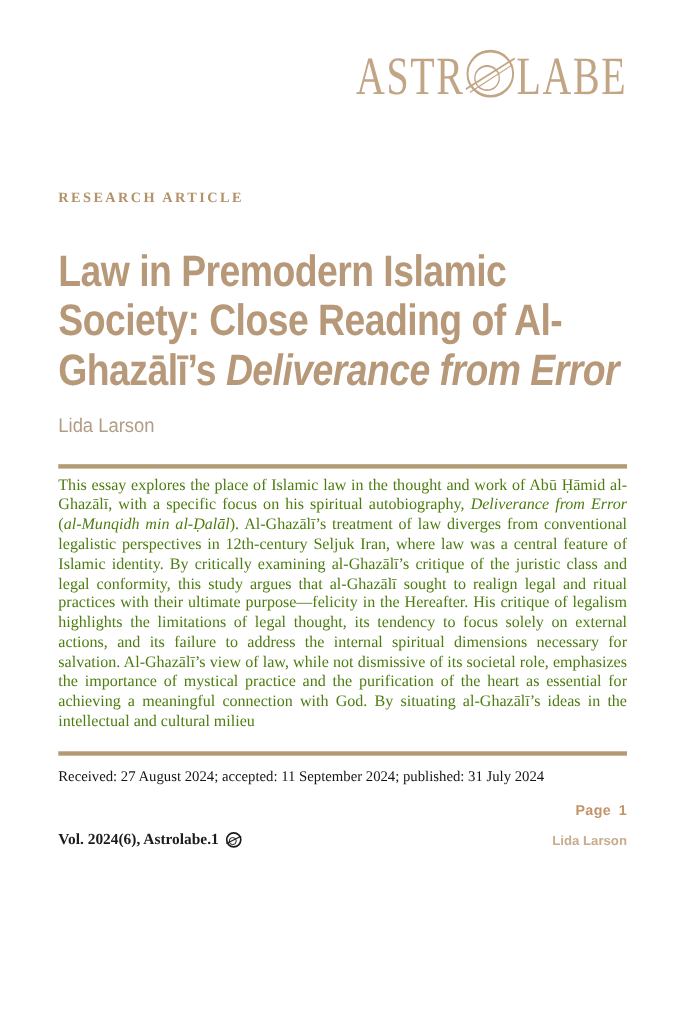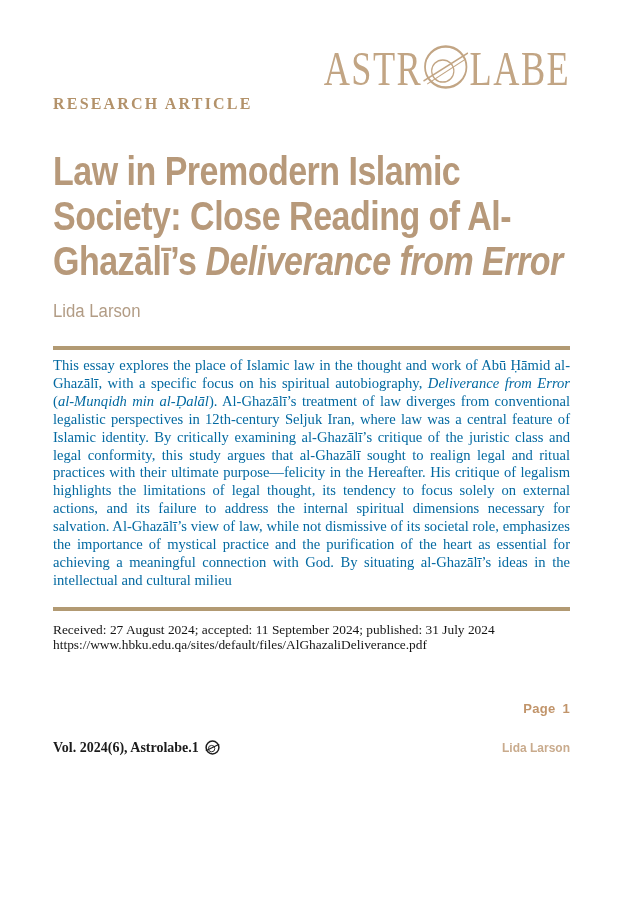--- a/index.html
+++ b/index.html
@@ -16,22 +16,23 @@
   .logo{
     display:flex;align-items:center;white-space:nowrap;
     font-family:"Liberation Serif", serif;font-weight:400;
     font-size:49px;letter-spacing:2px;color:#c2a584;line-height:50px;
     transform:scaleX(0.74);transform-origin:100% 50%;
   }
   .logo .o-icon{display:inline-block;margin:0 1px;}
 
   
   .kicker{
+    margin-top:76px;
     font-family:"Liberation Serif", serif;font-weight:700;
-    font-size:16px;line-height:20px;letter-spacing:2.2px;color:#b3926a;
+    font-size:13px;line-height:20px;letter-spacing:2.2px;color:#b3926a;
   }
 
   
   .title{
     margin-top:35px;
     font-family:"Liberation Sans", sans-serif;font-weight:700;
     font-size:40px;line-height:45px;letter-spacing:-0.6px;color:#b7997a;
     transform:scaleX(0.85);transform-origin:0 0;white-space:nowrap;
   }
   .title .it{font-style:italic;}
@@ -50,42 +51,42 @@
   .rule-2{margin-top:17px;}
 
   
   .abstract-heading{
     margin-top:17px;
     font-family:"Liberation Serif", serif;font-weight:700;
     font-size:15.5px;line-height:19px;letter-spacing:1.6px;color:#ad8f66;
   }
   .abstract-text{
     margin-top:7px;
-    font-size:14.6px;line-height:17.9px;color:#0369a1;
+    font-size:14.6px;line-height:17.9px;color:#4d7c0f;
     text-align:justify;
   }
 
   
   .citation{margin-top:11px;font-size:13.4px;line-height:15.7px;color:#151515;}
   .citation .line{white-space:nowrap;}
 
   
   .seg-i{font-style:italic;}
   .seg-b{font-weight:700;}
   .seg-bi{font-weight:700;font-style:italic;}
 
   
   .page-num{
-    margin-top:48px;text-align:right;
+    margin-top:16px;text-align:right;
     font-family:"Liberation Sans", sans-serif;font-weight:700;
     font-size:13px;line-height:15px;color:#c1946a;letter-spacing:0.3px;
   }
   .page-num .num{margin-left:7px;}
   .bottom-row{
-    margin-top:23px;display:flex;justify-content:space-between;align-items:center;
+    margin-top:11px;display:flex;justify-content:space-between;align-items:center;
   }
   .volume{
     font-family:"Liberation Serif", serif;font-weight:700;
     font-size:14px;line-height:17px;color:#1c1c1c;
     display:flex;align-items:center;gap:6px;
   }
   .footer-author{
     font-family:"Liberation Sans", sans-serif;font-weight:700;
     font-size:12px;line-height:14px;color:#c9ab8d;
   }
@@ -122,21 +123,20 @@
     <div class="author">Lida Larson</div>
 
     <div class="rule rule-1"></div>
 
     <p class="abstract-text" style="margin:7px 0 0 0;"><span>This essay explores the place of Islamic law in the thought and work of Abū Ḥāmid al-Ghazālī, with a specific focus on his spiritual autobiography, </span><span class="seg-i">Deliverance from Error</span><span> (</span><span class="seg-i">al-Munqidh min al-Ḍalāl</span><span>). Al-Ghazālī’s treatment of law diverges from conventional legalistic perspectives in 12th-century Seljuk Iran, where law was a central feature of Islamic identity. By critically examining al-Ghazālī’s critique of the juristic class and legal conformity, this study argues that al-Ghazālī sought to realign legal and ritual practices with their ultimate purpose—felicity in the Hereafter. His critique of legalism highlights the limitations of legal thought, its tendency to focus solely on external actions, and its failure to address the internal spiritual dimensions necessary for salvation. Al-Ghazālī’s view of law, while not dismissive of its societal role, emphasizes the importance of mystical practice and the purification of the heart as essential for achieving a meaningful connection with God. By situating al-Ghazālī’s ideas in the intellectual and cultural milieu</span></p>
 
     <div class="rule rule-2"></div>
 
     <div class="citation">
       <div class="line"><span>Received: 27 August 2024; accepted: 11 September 2024; published: 31 July 2024</span></div>
-      <div class="line"><span>https://www.hbku.edu.qa/sites/default/files/AlGhazaliDeliverance.pdf</span></div>
     </div>
 
     <div class="page-num">
       <span>Page</span><span class="num">1</span>
     </div>
 
     <div class="bottom-row">
       <div class="volume">
         <span>Vol. 2024(6), Astrolabe.1</span>
         <span style="display:inline-flex;">

